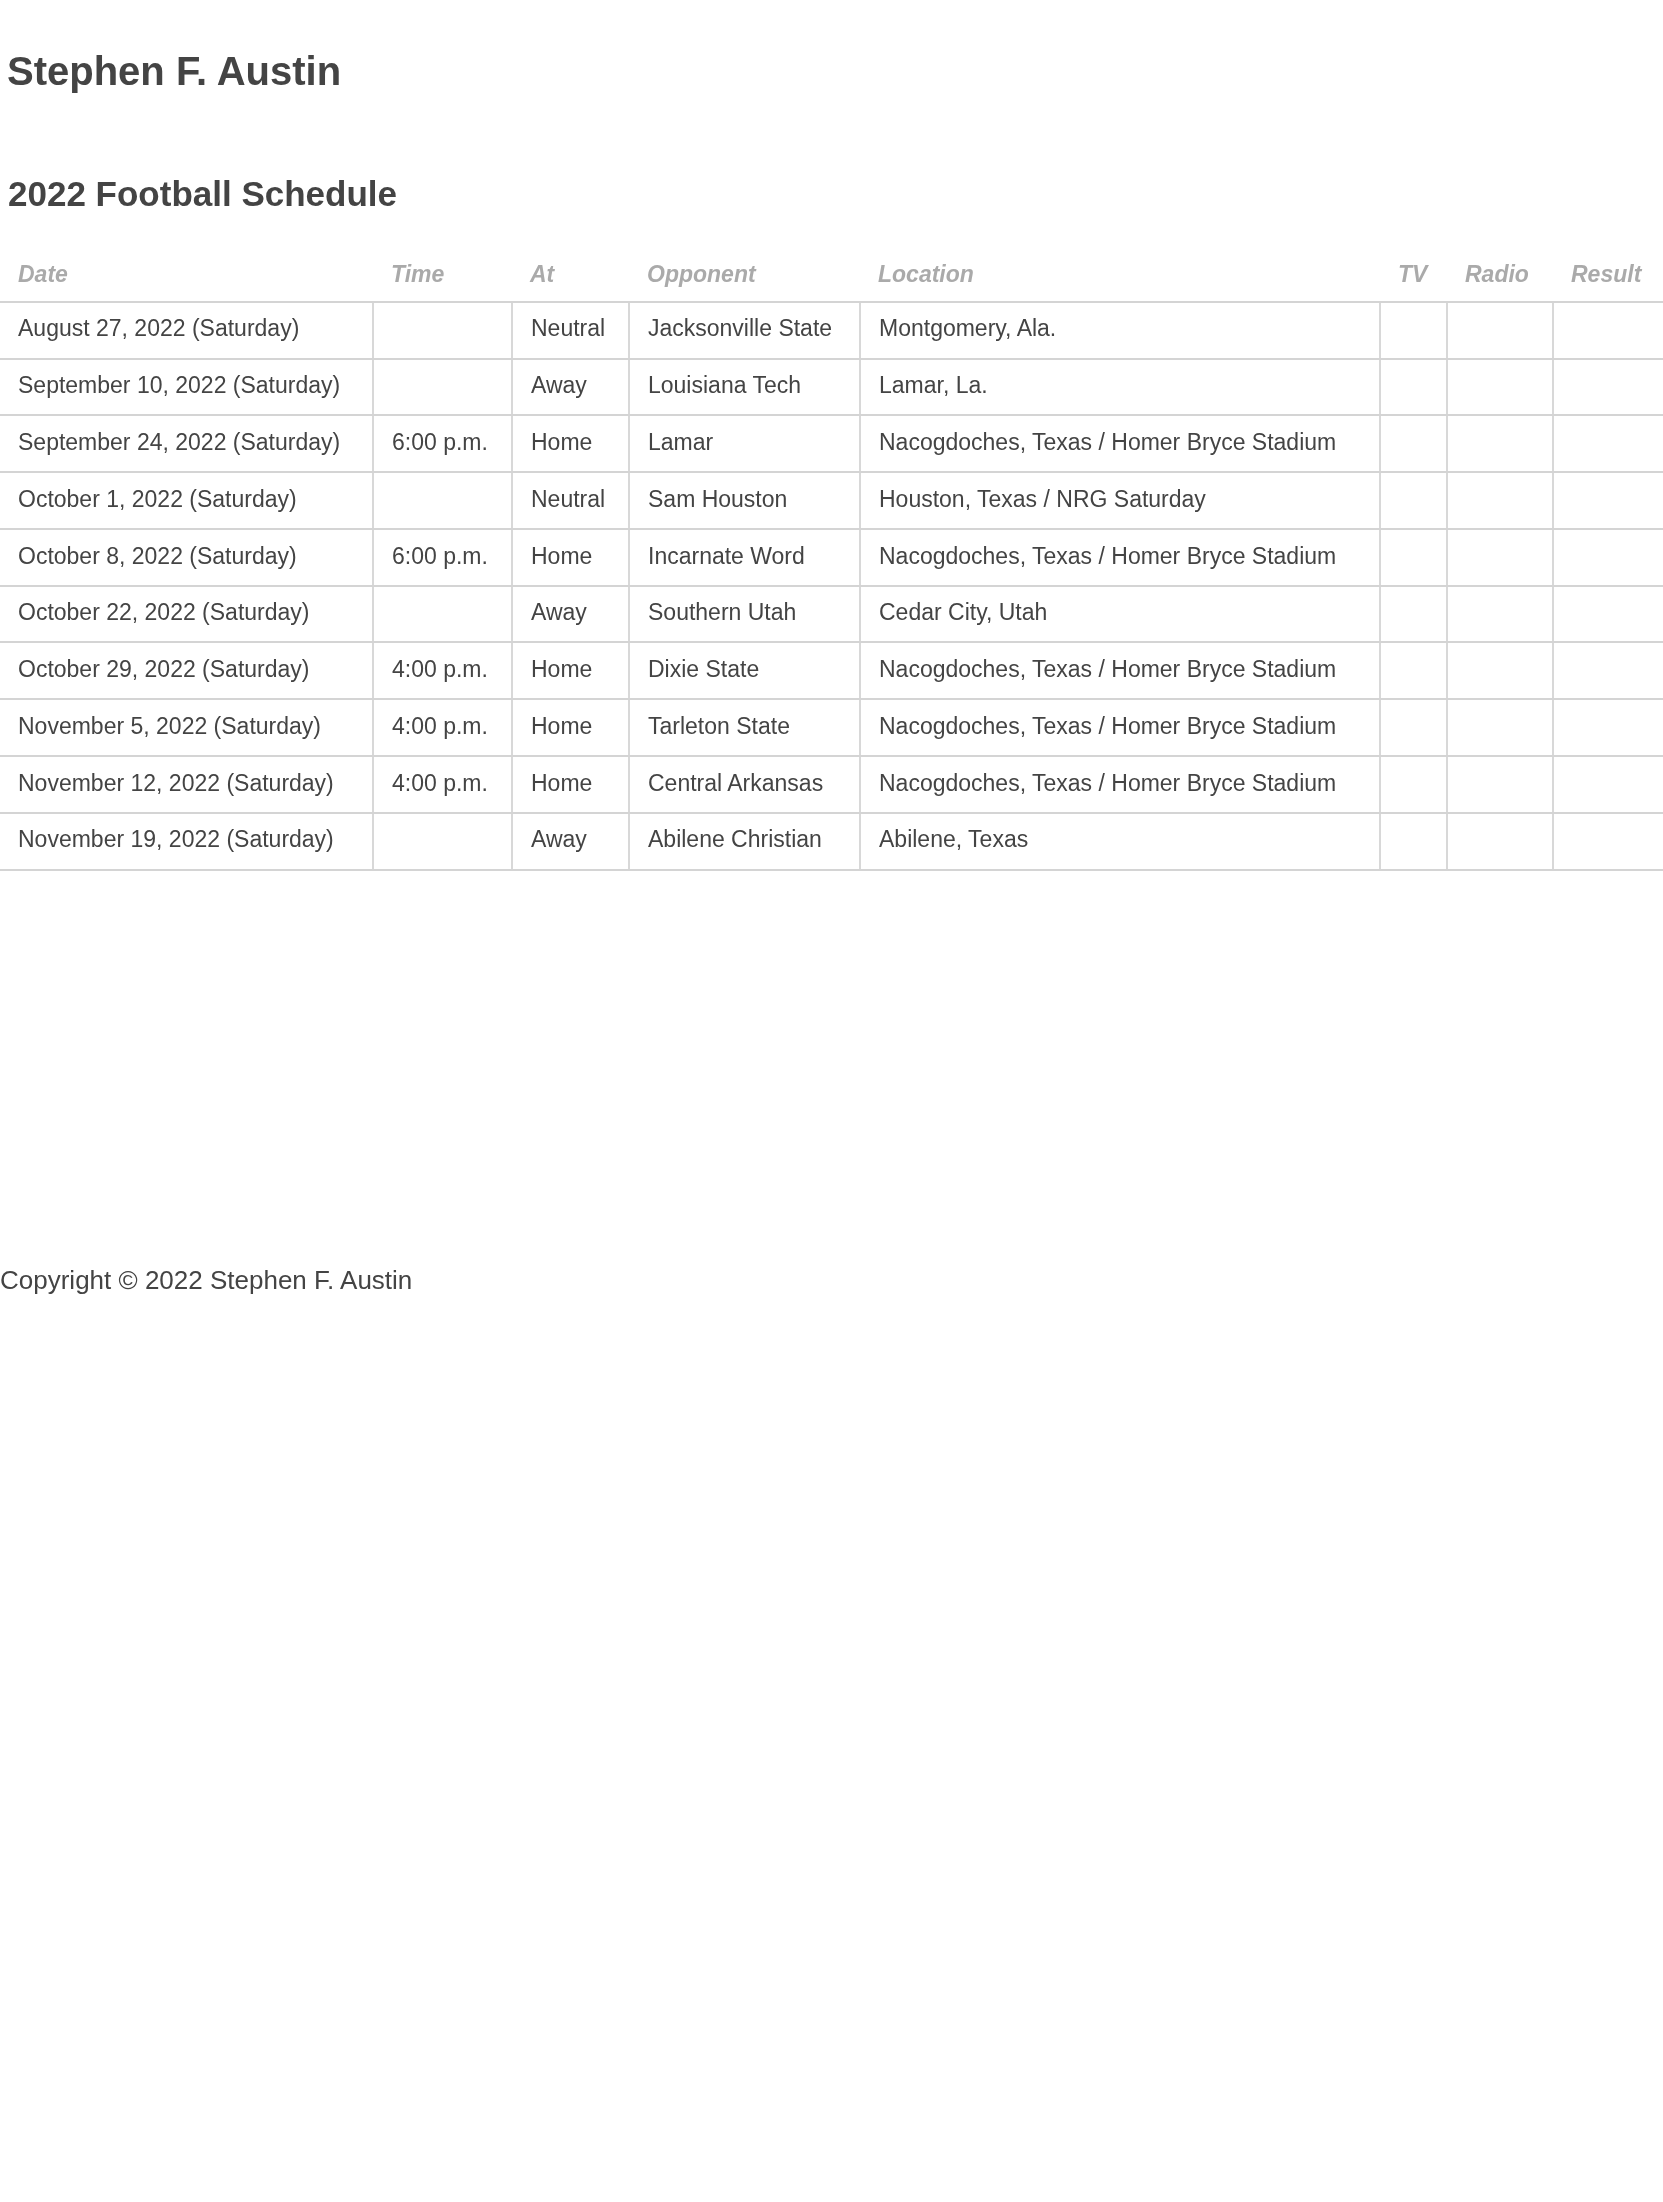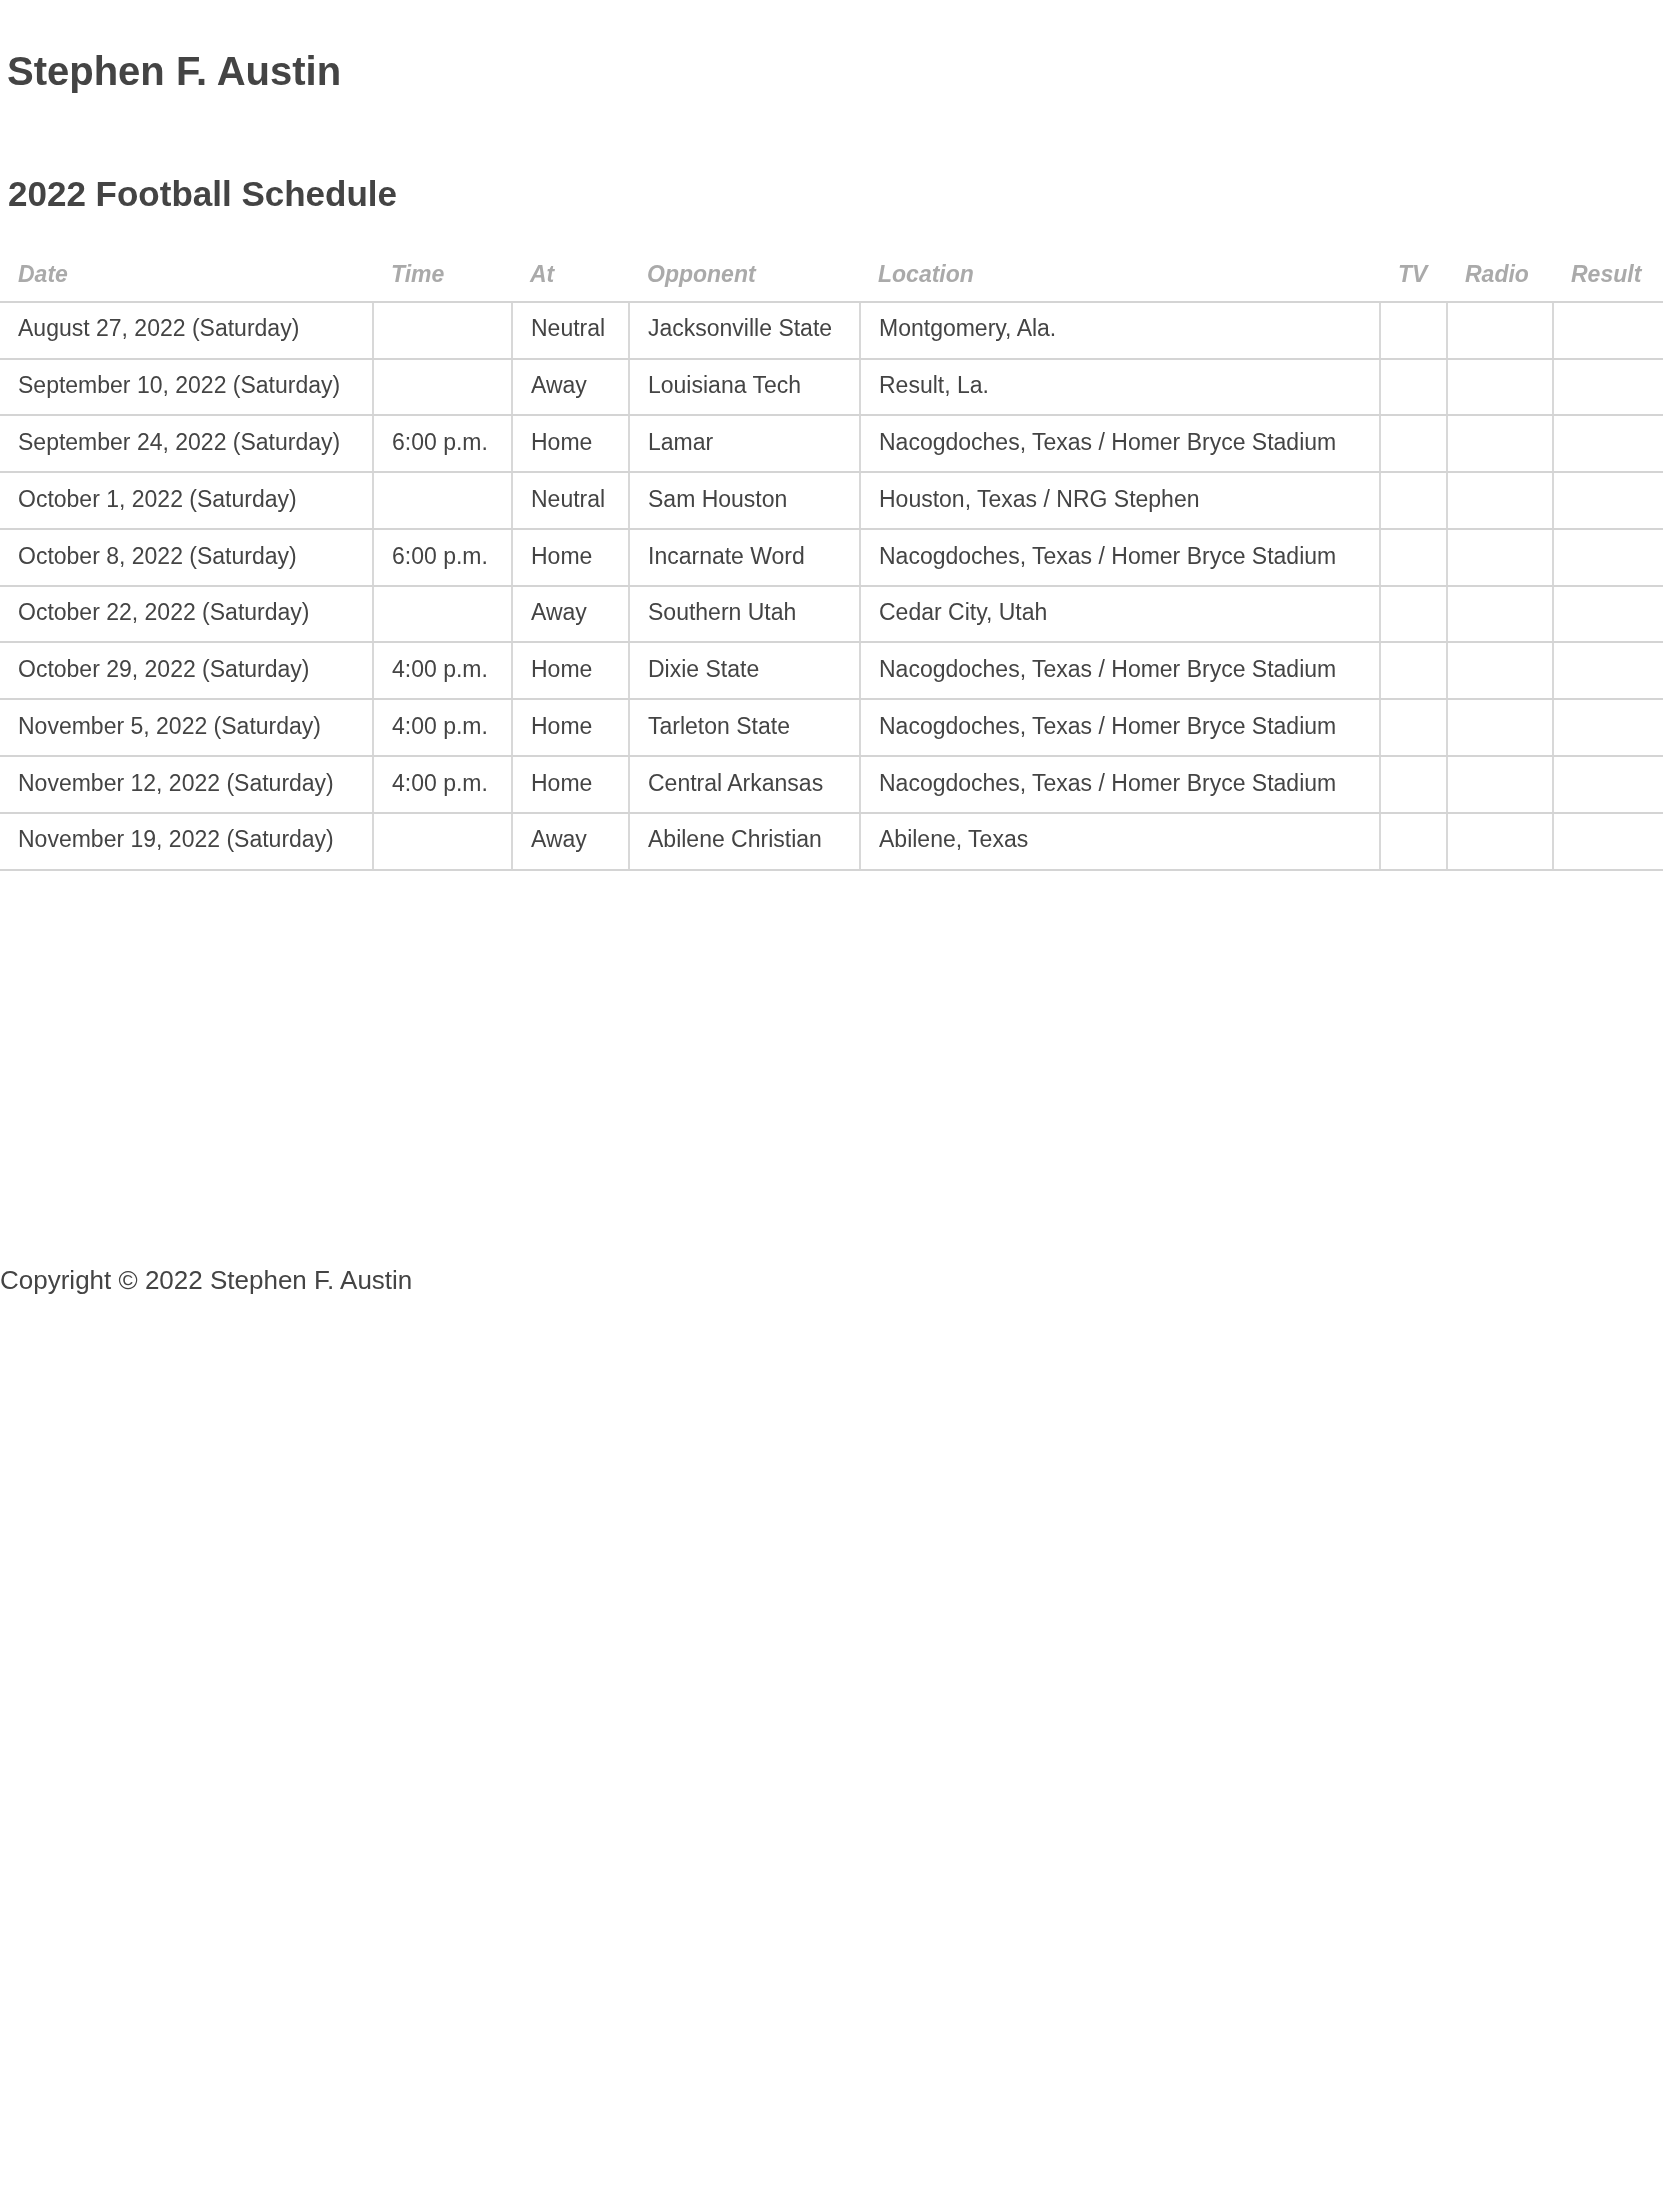--- a/index.html
+++ b/index.html
@@ -79,41 +79,41 @@
         <td>Montgomery, Ala.</td>
         <td></td>
         <td></td>
         <td></td>
       </tr>
       <tr>
         <td>September 10, 2022 (Saturday)</td>
         <td></td>
         <td>Away</td>
         <td>Louisiana Tech</td>
-        <td>Result, La.</td>
+        <td>Lamar, La.</td>
         <td></td>
         <td></td>
         <td></td>
       </tr>
       <tr>
         <td>September 24, 2022 (Saturday)</td>
         <td>6:00 p.m.</td>
         <td>Home</td>
         <td>Lamar</td>
         <td>Nacogdoches, Texas / Homer Bryce Stadium</td>
         <td></td>
         <td></td>
         <td></td>
       </tr>
       <tr>
         <td>October 1, 2022 (Saturday)</td>
         <td></td>
         <td>Neutral</td>
         <td>Sam Houston</td>
-        <td>Houston, Texas / NRG Stephen</td>
+        <td>Houston, Texas / NRG Saturday</td>
         <td></td>
         <td></td>
         <td></td>
       </tr>
       <tr>
         <td>October 8, 2022 (Saturday)</td>
         <td>6:00 p.m.</td>
         <td>Home</td>
         <td>Incarnate Word</td>
         <td>Nacogdoches, Texas / Homer Bryce Stadium</td>

